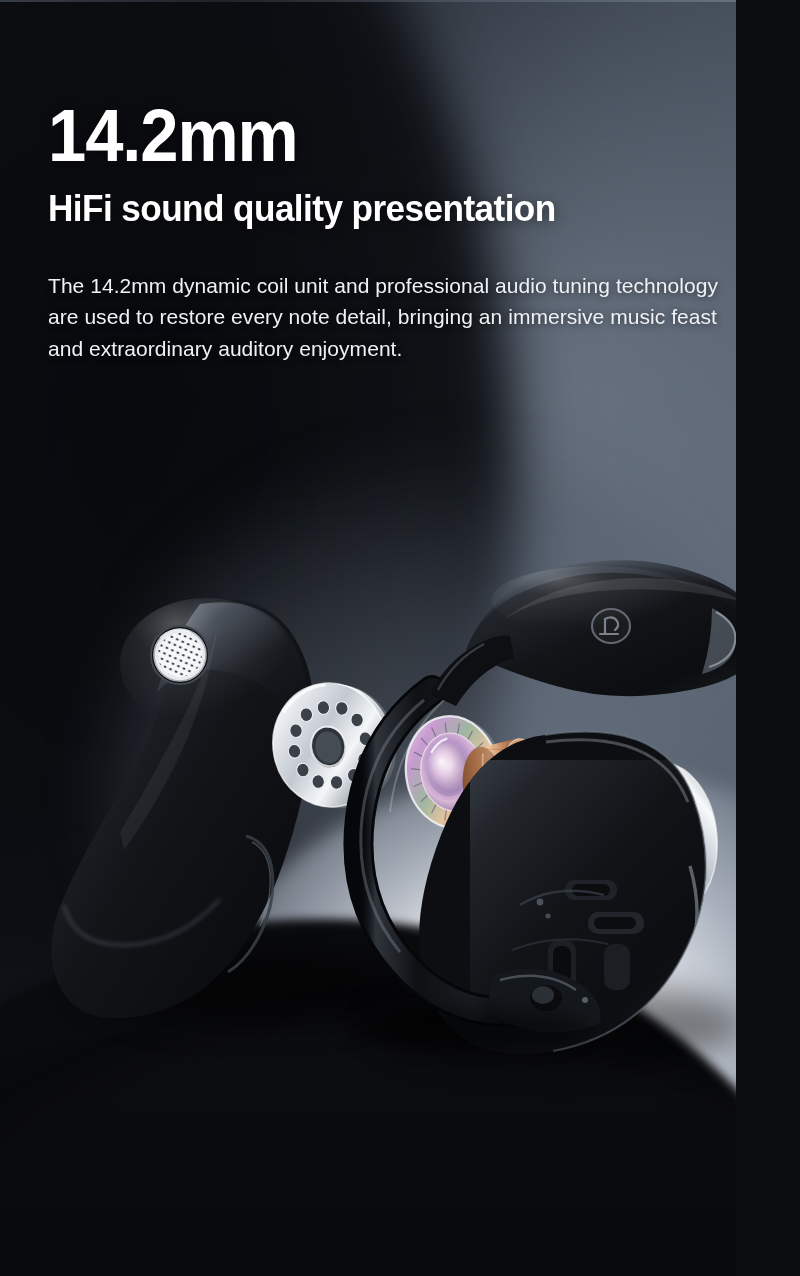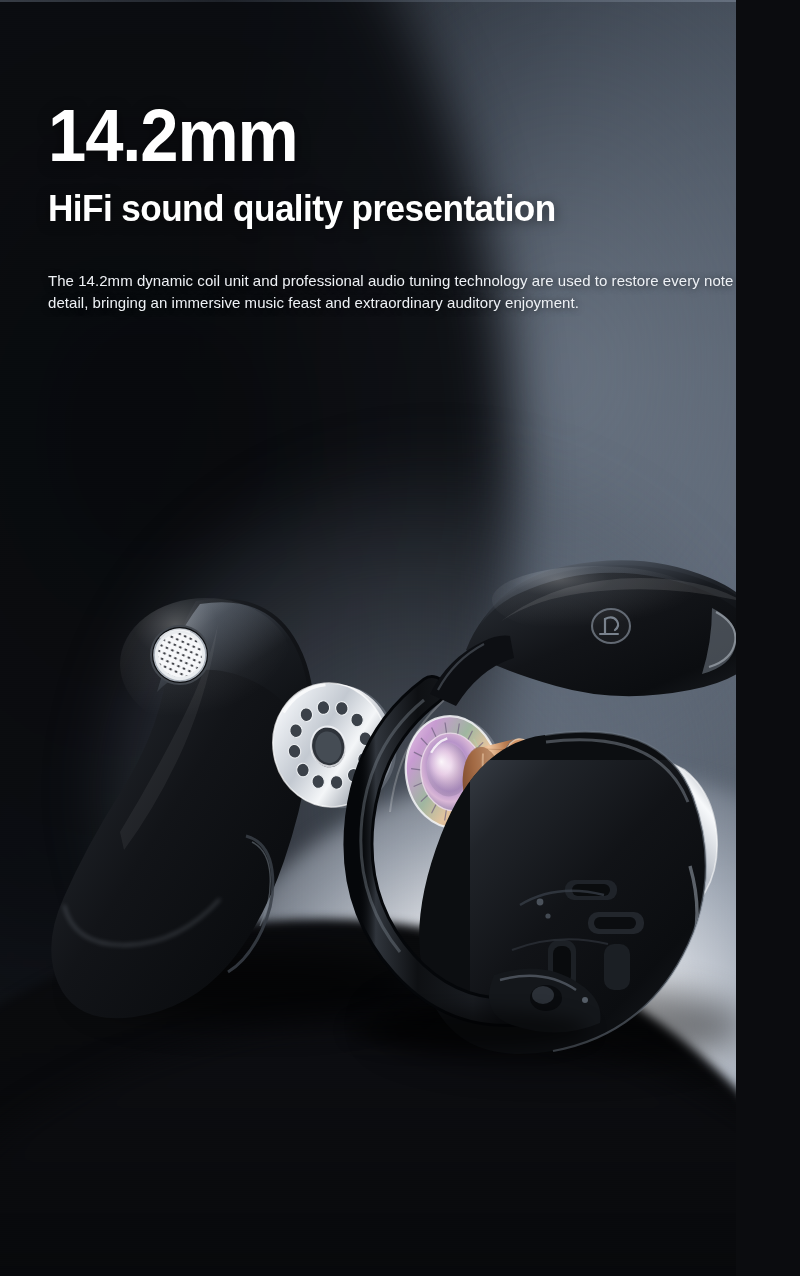--- a/index.html
+++ b/index.html
@@ -132,21 +132,21 @@
   .subhead{
     margin:16px 0 0;
     font-size:37px;line-height:1.06;font-weight:700;
     letter-spacing:-.6px;color:#ffffff;
     font-family:"Liberation Sans Narrow","Liberation Sans",sans-serif;
     transform:scaleX(.95);transform-origin:left center;
     text-shadow:0 2px 12px rgba(0,0,0,.5);
   }
   .body-copy{
     margin:42px 0 0;
-    font-size:15px;line-height:1.50;font-weight:400;
+    font-size:21px;line-height:1.50;font-weight:400;
     color:#eef1f5;max-width:690px;
     letter-spacing:.05px;
     text-shadow:0 1px 7px rgba(0,0,0,.55);
   }
 
   
   .stage{position:absolute;left:0;top:0;width:800px;height:1276px;z-index:30;}
   .stage svg{position:absolute;left:0;top:0;width:800px;height:1276px;overflow:visible;}
 </style>
 </head>

